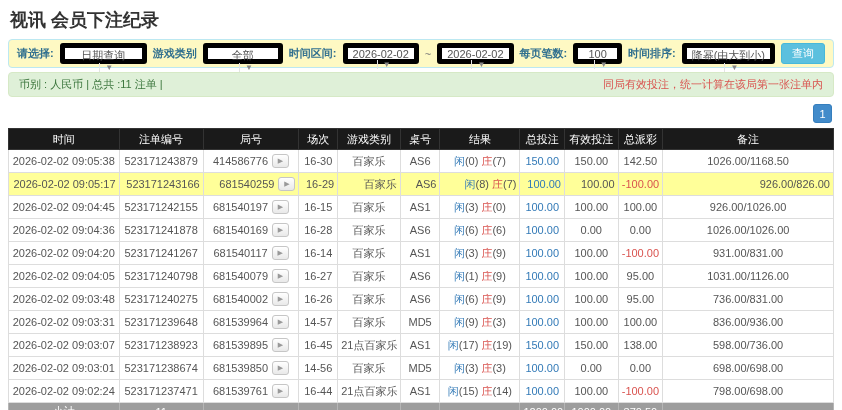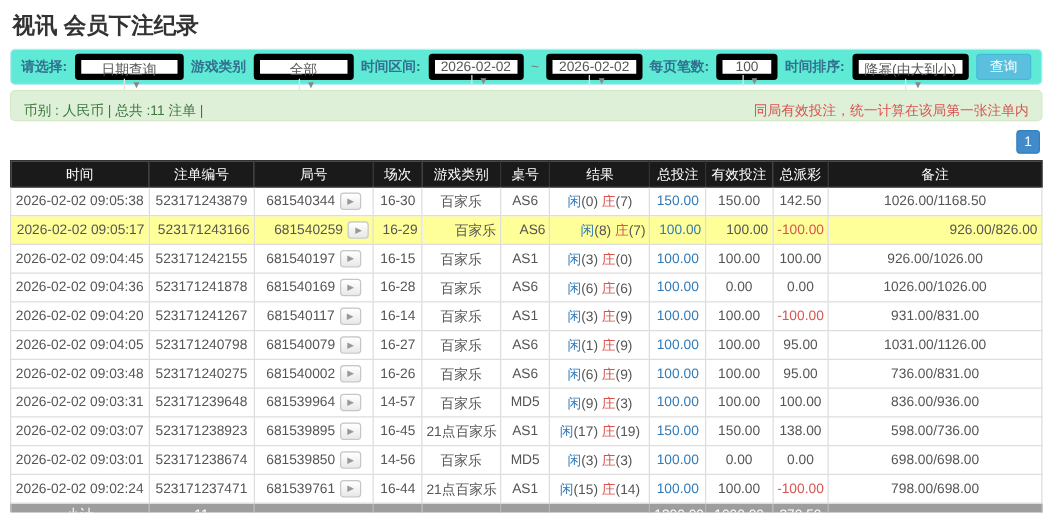--- a/index.html
+++ b/index.html
@@ -3,35 +3,35 @@
 <meta charset="utf-8">
 <style>
   * { margin:0; padding:0; box-sizing:border-box; }
   html,body { width:842px; height:410px; overflow:hidden; background:#fff;
               font-family:"Liberation Sans","DejaVu Sans",sans-serif; }
   .page { padding:4px 8px 0 8px; }
 
   .page-title { font-size:18px; color:#333; font-weight:bold; padding:4px 0 7px 2px; }
 
   
-  .filter-bar { background:#5eead4; border:1px solid #bce8f1; border-radius:4px;
+  .filter-bar { background:#fef9c3; border:1px solid #bce8f1; border-radius:4px;
                 height:29px; display:flex; align-items:center; padding:0 8px; gap:6px;
                 font-size:11px; white-space:nowrap; }
   .f-label { color:#31708f; font-weight:bold; }
   .select { background:#fff; border:5px solid #000000; border-radius:3px; height:21px;
             display:inline-flex; align-items:center; justify-content:space-between;
             padding:0 5px; color:#555; font-size:11px; cursor:pointer;flex-direction:column; }
   .caret { color:#888; font-size:8px; margin-left:6px; border-left:1px solid #e4e4e4; padding-left:5px; }
   .tilde { color:#777; }
   .btn-query { background:#5bc0de; border:1px solid #46b8da; color:#fff; font-size:11px;
                border-radius:3px; height:21px; padding:0 10px; cursor:pointer; }
 
   
   .summary-bar { margin-top:4px; background:#dff0d8; border:1px solid #d6e9c6; border-radius:4px;
-                 height:25px; display:flex; align-items:flex-end; justify-content:space-between;
+                 height:25px; display:flex; align-items:center; justify-content:space-between;
                  padding:0 10px; font-size:11px; }
   .summary-left { color:#3c763d; }
   .summary-right { color:#d9534f; }
 
   
   .pager-row { display:flex; justify-content:flex-end; padding:7px 2px 5px 0; }
   .page-btn { background:#428bca; border:1px solid #357ebd; color:#fff; font-size:11px;
               width:19px; height:19px; border-radius:3px; display:flex; align-items:center;
               justify-content:center; cursor:pointer; }
 
@@ -129,21 +129,21 @@
           <th>有效投注</th>
           <th>总派彩</th>
           <th>备注</th>
         </tr>
       </thead>
     <tbody>
         <tr>
           <td>2026-02-02 09:05:38</td>
           <td>523171243879</td>
           <td><span class="round-wrap">
-              <span>681540344</span>
+              <span>414586776</span>
               <span class="vid-icon">▶</span>
             </span></td>
           <td>16-30</td>
           <td>百家乐</td>
           <td>AS6</td>
           <td><span class="blue">闲</span><span>(0) </span><span class="red">庄</span><span>(7)</span></td>
           <td class="blue">150.00</td>
           <td>150.00</td>
           <td>142.50</td>
           <td>1026.00/1168.50</td>

